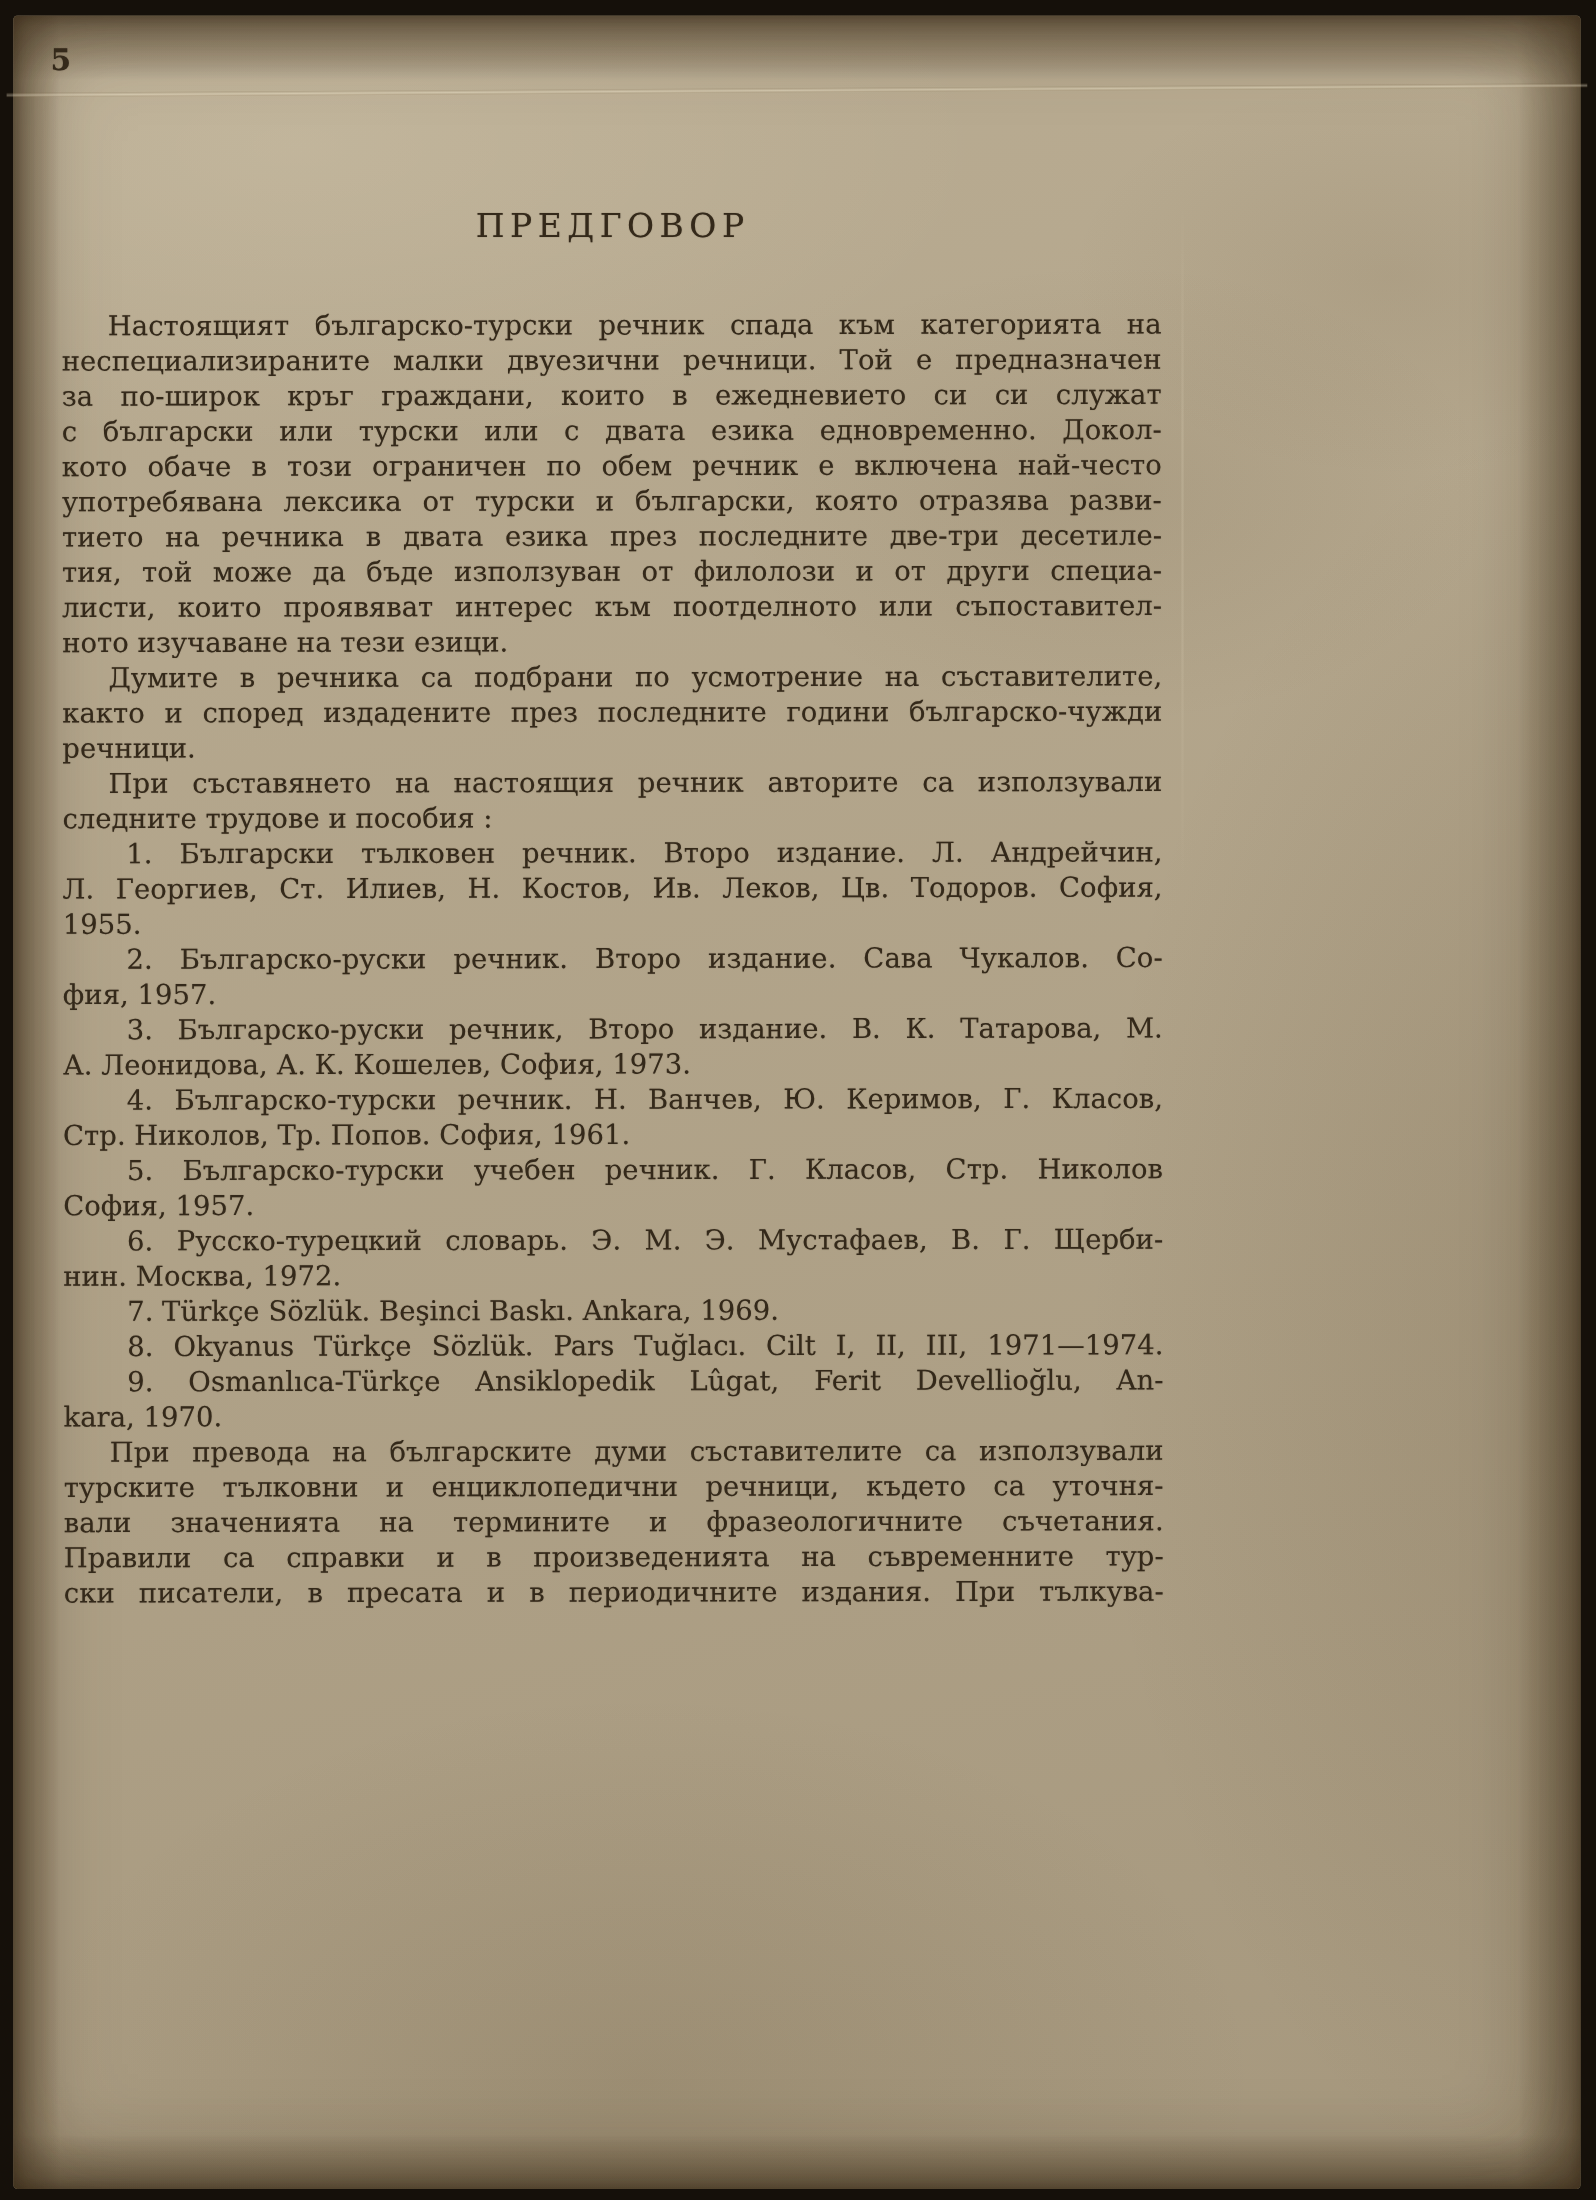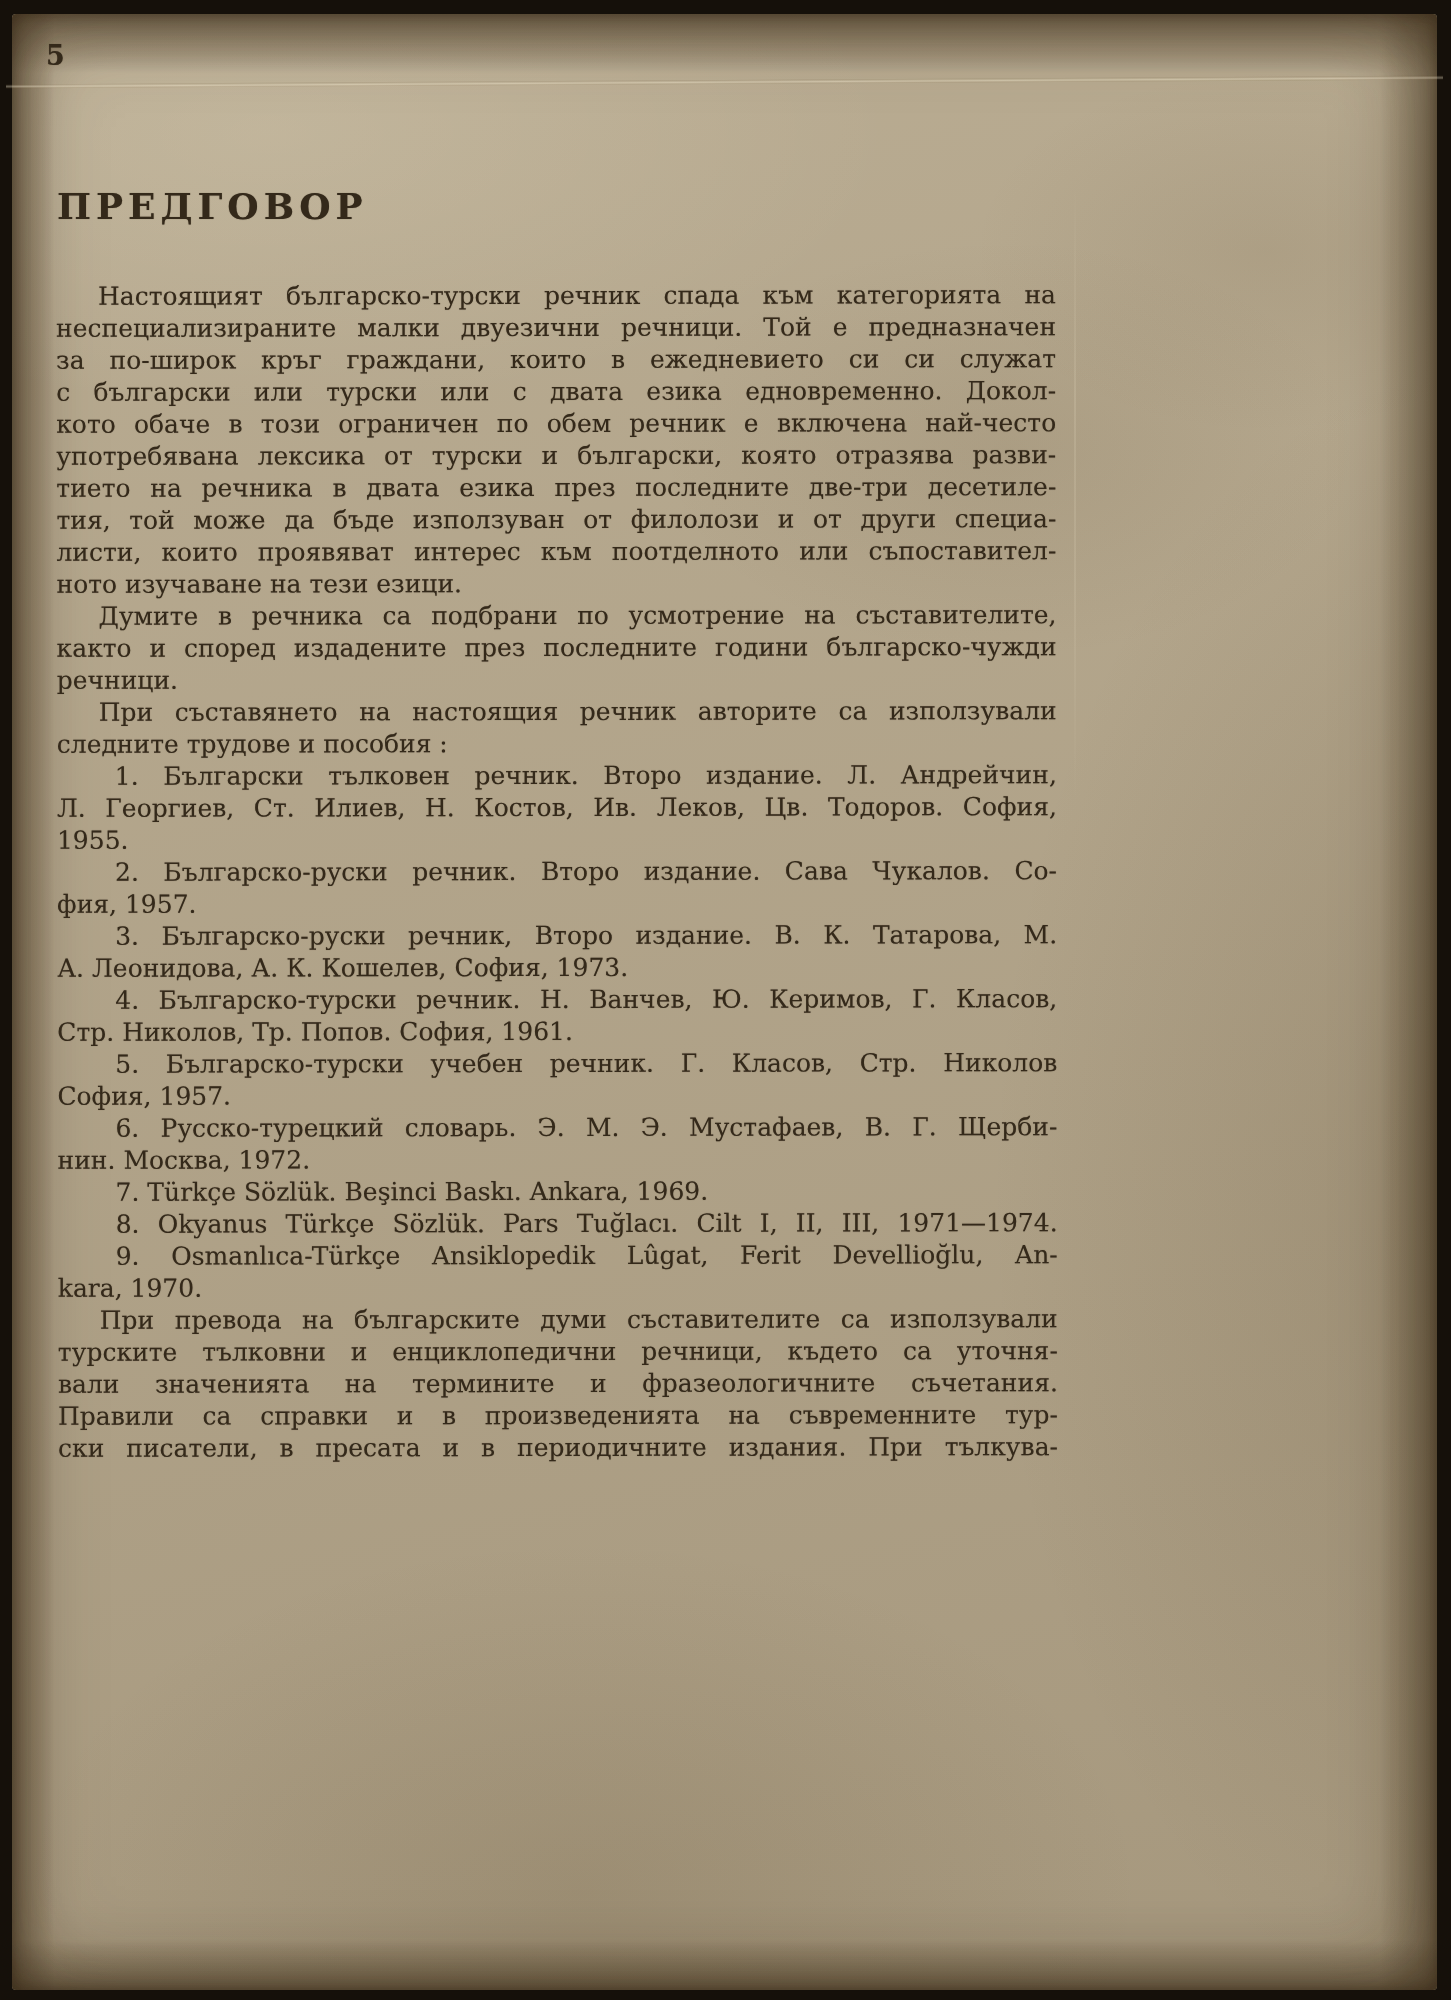--- a/index.html
+++ b/index.html
@@ -86,25 +86,25 @@
   }
   .content {
     position: absolute;
     left: 45px;
     top: 0;
     width: 1000px;
     padding-top: 170px;
   }
   .title {
     margin: 0 0 52px 0;
-    font-size: 36px;
-    font-weight: 700;
+    font-size: 30px;
+    font-weight: 400;
     line-height: 44px;
     letter-spacing: 5px;
-    text-align: left;
+    text-align: center;
     color: var(--ink, #34291a);
     text-shadow: 0 0 1px rgba(40,30,18,.45);
   }
   .text-body {
     color: var(--ink, #34291a);
     text-shadow: 0 0 1px rgba(40,30,18,.4);
     transform: rotate(-0.1deg);
   }
   .block { margin: 0; }
   .line {

